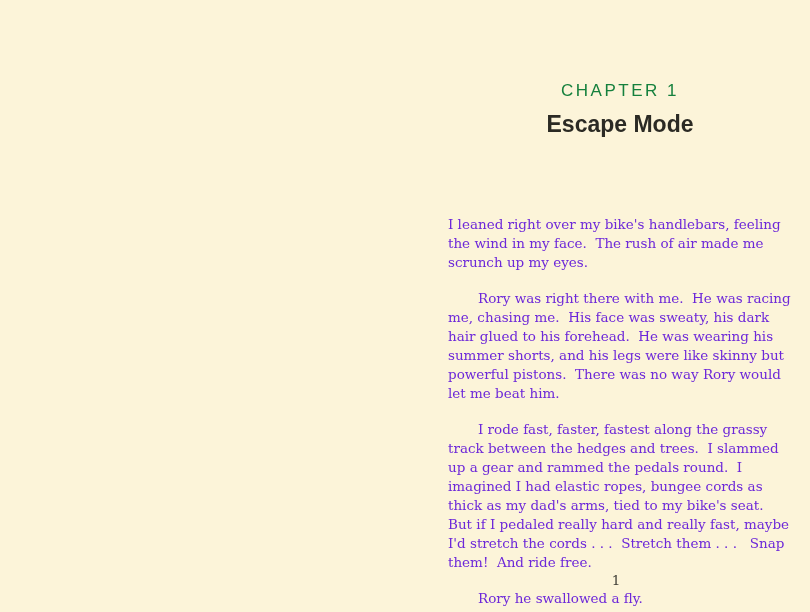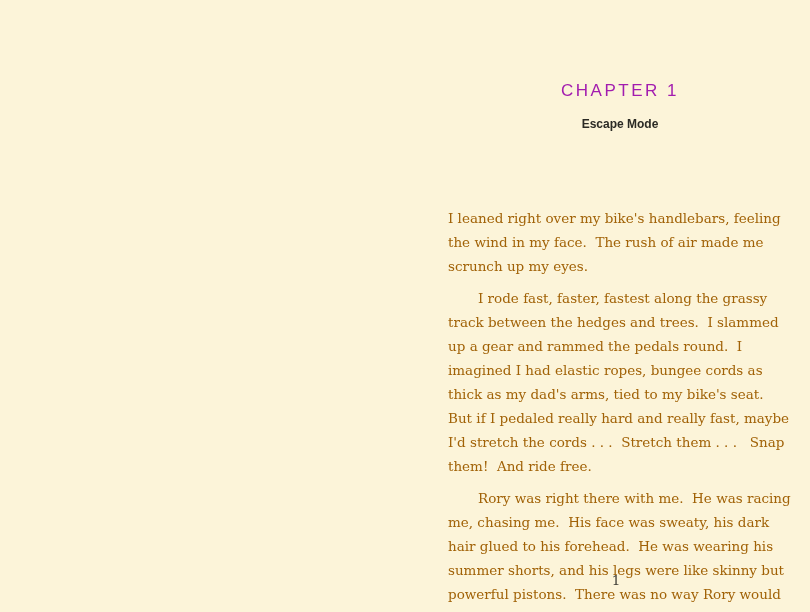--- a/index.html
+++ b/index.html
@@ -19,48 +19,48 @@
     position: absolute;
     left: 448px;
     top: 80px;
     width: 344px;
     text-align: center;
     font-family: "Liberation Sans", sans-serif;
     font-size: 17px;
     line-height: 22px;
     font-weight: 500;
     letter-spacing: 2.5px;
-    color: #a21caf;
+    color: #15803d;
     white-space: nowrap;
   }
   .chapter-title {
     position: absolute;
     left: 448px;
     top: 113px;
     width: 344px;
     text-align: center;
     font-family: "Liberation Sans", sans-serif;
-    font-size: 12px;
+    font-size: 23px;
     line-height: 22px;
     font-weight: 700;
     color: #2b2a24;
     white-space: nowrap;
   }
   .body-text {
     position: absolute;
     left: 448px;
     top: 198px;
     width: 360px;
   }
   .body-text p {
-    margin: 8px 0 8px 0;
+    margin: 17px 0 8px 0;
     font-size: 13.5px;
-    line-height: 24px;
+    line-height: 19px;
     white-space: pre;        
-    color: #a16207;
+    color: #6d28d9;
   }
   .body-text p.indent {
     text-indent: 30px;
   }
   .page-number {
     position: absolute;
     left: 448px;
     top: 571px;
     width: 336px;
     text-align: center;
@@ -75,32 +75,32 @@
 <div class="page">
 
   <div class="chapter-label">CHAPTER 1</div>
 
   <div class="chapter-title">Escape Mode</div>
 
   <div class="body-text">
     <p>I leaned right over my bike's handlebars, feeling
 the wind in my face.  The rush of air made me
 scrunch up my eyes.</p>
+    <p class="indent">Rory was right there with me.  He was racing
+me, chasing me.  His face was sweaty, his dark
+hair glued to his forehead.  He was wearing his
+summer shorts, and his legs were like skinny but
+powerful pistons.  There was no way Rory would
+let me beat him.</p>
     <p class="indent">I rode fast, faster, fastest along the grassy
 track between the hedges and trees.  I slammed
 up a gear and rammed the pedals round.  I
 imagined I had elastic ropes, bungee cords as
 thick as my dad's arms, tied to my bike's seat.
 But if I pedaled really hard and really fast, maybe
 I'd stretch the cords . . .  Stretch them . . .   Snap
 them!  And ride free.</p>
-    <p class="indent">Rory was right there with me.  He was racing
-me, chasing me.  His face was sweaty, his dark
-hair glued to his forehead.  He was wearing his
-summer shorts, and his legs were like skinny but
-powerful pistons.  There was no way Rory would
-let me beat him.</p>
     <p class="indent">Rory he swallowed a fly.</p>
   </div>
 
   <div class="page-number">1</div>
 
 </div>
 
 </body></html>

